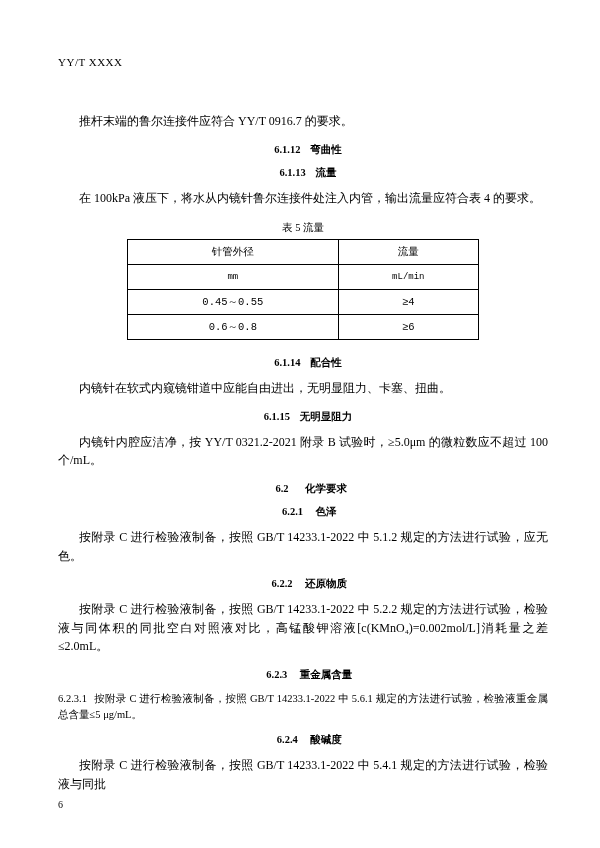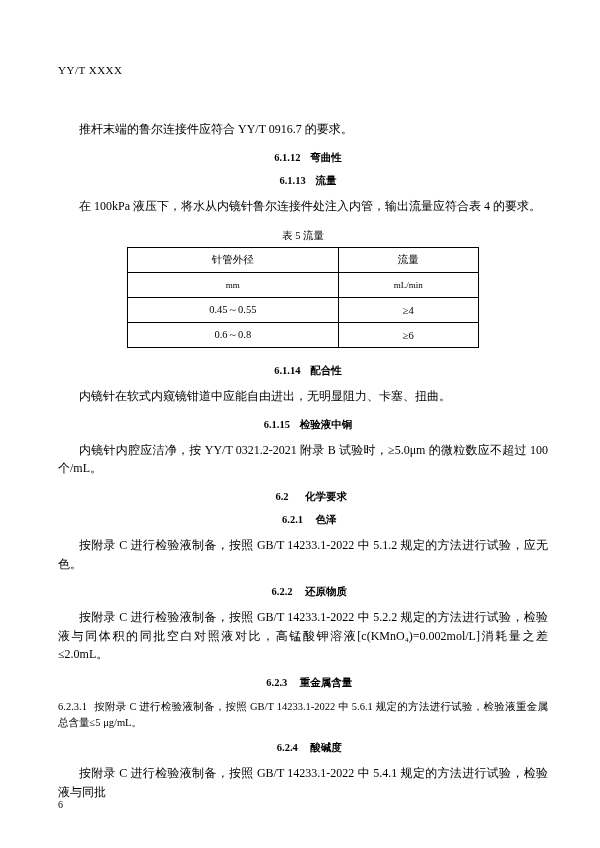--- a/index.html
+++ b/index.html
@@ -15,21 +15,21 @@
     height: 848px;
     background: #ffffff;
     position: relative;
     box-sizing: border-box;
     overflow: hidden;
   }
   .content {
     position: absolute;
     left: 58px;
     right: 52px;
-    top: 64px;
+    top: 56px;
   }
   .header {
     font-size: 11px;
     letter-spacing: 0.5px;
     color: #000;
     margin-bottom: 44px;
     font-family: "Liberation Serif", serif;
   }
   .para {
     font-size: 12px;
@@ -72,21 +72,21 @@
     margin: 0 auto 6px auto;
     width: 352px;
   }
   table.spec td, table.spec th {
     border: 1px solid #000;
     text-align: center;
     font-size: 10.5px;
     font-weight: normal;
     padding: 3px 0;
     height: 18px;
-    font-family: Liberation Serif, serif;
+    font-family: Liberation Mono, monospace;
   }
   table.spec td.unit, table.spec th.unit {
     font-size: 9px;
   }
   .col-a { width: 60%; }
   .col-b { width: 40%; }
   .pagenum {
     position: absolute;
     left: 58px;
     bottom: 38px;
@@ -141,21 +141,21 @@
 
     <div class="gap-m"></div>
 
     <div class="clause">
       <span class="num">6.1.14</span><span>配合性</span>
     </div>
 
     <p class="para">内镜针在软式内窥镜钳道中应能自由进出，无明显阻力、卡塞、扭曲。</p>
 
     <div class="clause">
-      <span class="num">6.1.15</span><span>检验液中铜</span>
+      <span class="num">6.1.15</span><span>无明显阻力</span>
     </div>
 
     <p class="para">内镜针内腔应洁净，按 YY/T 0321.2-2021 附录 B 试验时，≥5.0μm 的微粒数应不超过 100 个/mL。</p>
 
     <div class="clause">
       <span class="num">6.2</span><span>化学要求</span>
     </div>
 
     <div class="clause">
       <span class="num">6.2.1</span><span>色泽</span>

